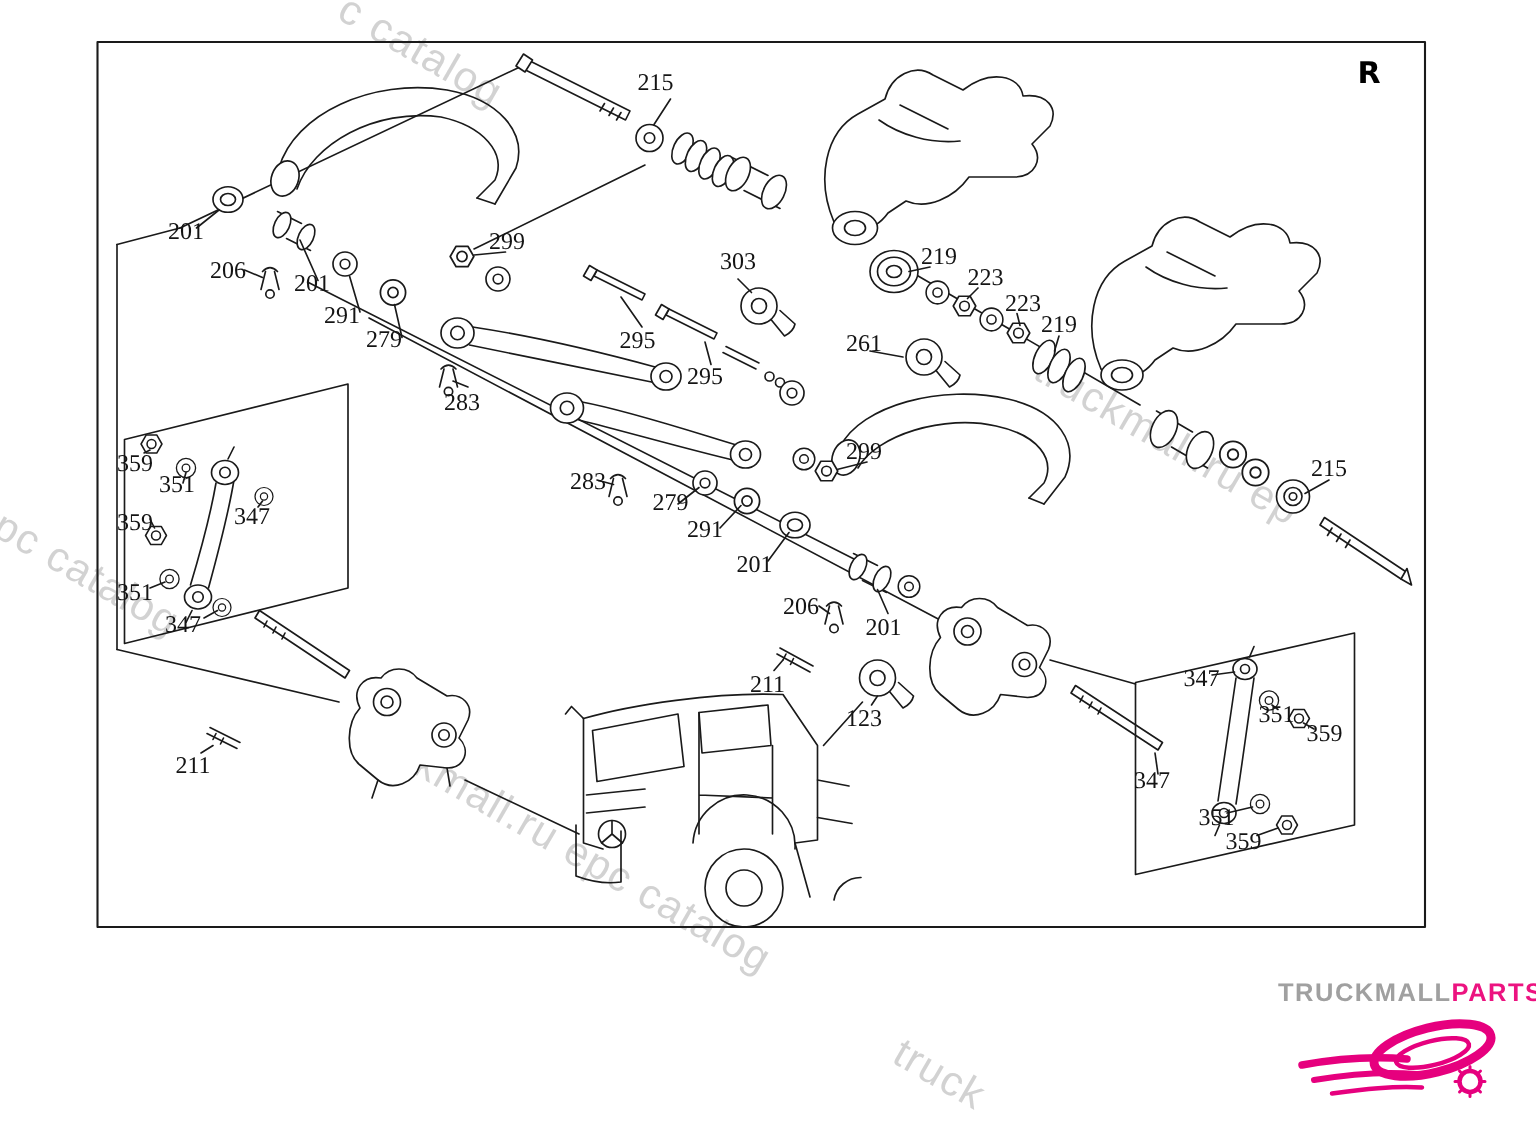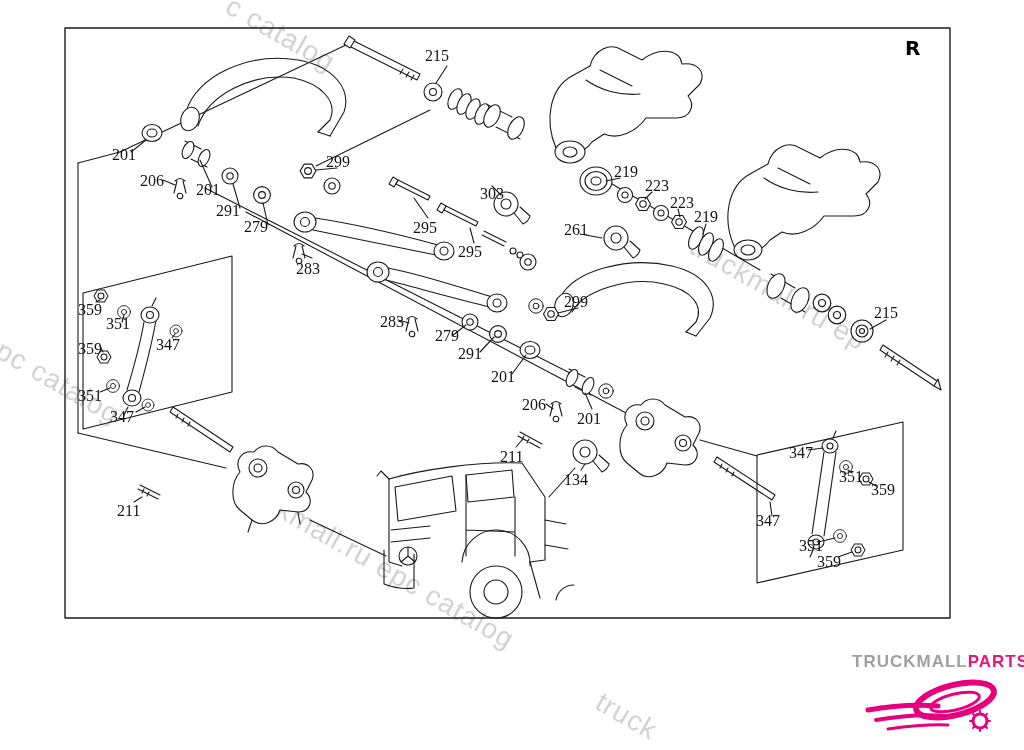--- a/index.html
+++ b/index.html
@@ -344,38 +344,38 @@
 
   <div class="labels-layer">
       <div class="part-label" style="left: 425px; top: 47px;">215</div>
       <div class="part-label" style="left: 112px; top: 146px;">201</div>
       <div class="part-label" style="left: 140px; top: 172px;">206</div>
       <div class="part-label" style="left: 196px; top: 181px;">201</div>
       <div class="part-label" style="left: 216px; top: 202px;">291</div>
       <div class="part-label" style="left: 244px; top: 218px;">279</div>
       <div class="part-label" style="left: 326px; top: 153px;">299</div>
       <div class="part-label" style="left: 413px; top: 219px;">295</div>
-      <div class="part-label" style="left: 480px; top: 185px;">303</div>
+      <div class="part-label" style="left: 480px; top: 166px;">303</div>
       <div class="part-label" style="left: 458px; top: 243px;">295</div>
       <div class="part-label" style="left: 296px; top: 260px;">283</div>
       <div class="part-label" style="left: 564px; top: 221px;">261</div>
       <div class="part-label" style="left: 614px; top: 163px;">219</div>
       <div class="part-label" style="left: 645px; top: 177px;">223</div>
       <div class="part-label" style="left: 670px; top: 194px;">223</div>
       <div class="part-label" style="left: 694px; top: 208px;">219</div>
       <div class="part-label" style="left: 874px; top: 304px;">215</div>
       <div class="part-label" style="left: 380px; top: 313px;">283</div>
       <div class="part-label" style="left: 435px; top: 327px;">279</div>
       <div class="part-label" style="left: 564px; top: 293px;">299</div>
       <div class="part-label" style="left: 458px; top: 345px;">291</div>
       <div class="part-label" style="left: 491px; top: 368px;">201</div>
       <div class="part-label" style="left: 522px; top: 396px;">206</div>
       <div class="part-label" style="left: 577px; top: 410px;">201</div>
       <div class="part-label" style="left: 500px; top: 448px;">211</div>
-      <div class="part-label" style="left: 564px; top: 471px;">134</div>
+      <div class="part-label" style="left: 564px; top: 471px;">123</div>
       <div class="part-label" style="left: 78px; top: 301px;">359</div>
       <div class="part-label" style="left: 106px; top: 315px;">351</div>
       <div class="part-label" style="left: 156px; top: 336px;">347</div>
       <div class="part-label" style="left: 78px; top: 340px;">359</div>
       <div class="part-label" style="left: 78px; top: 387px;">351</div>
       <div class="part-label" style="left: 110px; top: 408px;">347</div>
       <div class="part-label" style="left: 117px; top: 502px;">211</div>
       <div class="part-label" style="left: 789px; top: 444px;">347</div>
       <div class="part-label" style="left: 839px; top: 468px;">351</div>
       <div class="part-label" style="left: 871px; top: 481px;">359</div>

